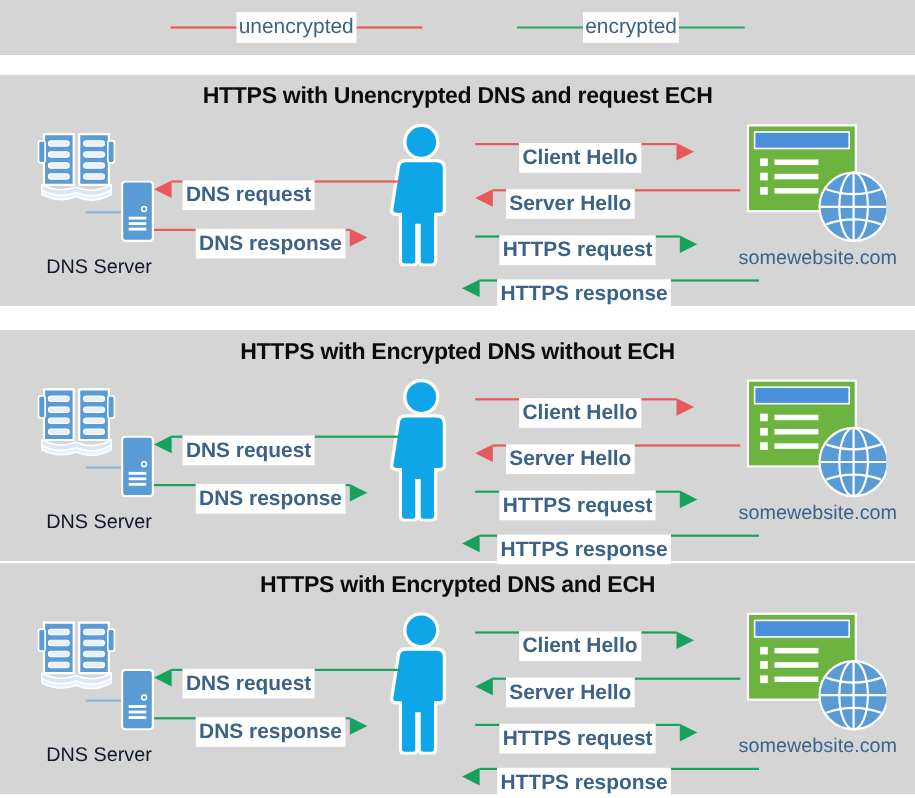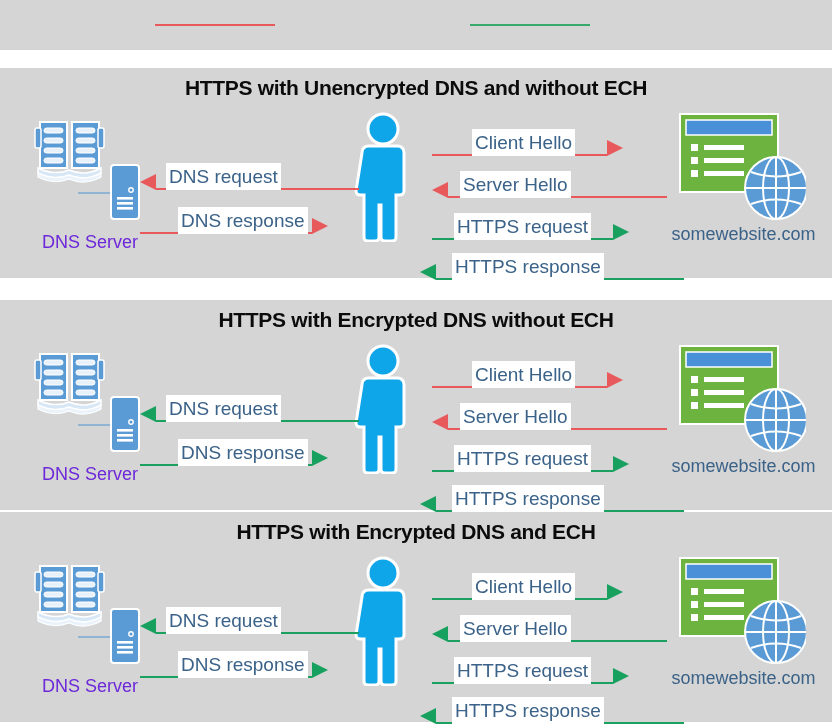--- a/index.html
+++ b/index.html
@@ -46,36 +46,36 @@
     white-space:nowrap;
   }
 
   
   .dns-group{position:absolute;left:20px;top:46px;width:135px;height:150px;}
   .book{position:absolute;left:12px;top:0px;width:75px;height:70px;}
   .tower{position:absolute;left:90px;top:50px;width:30px;height:56px;}
   .link-wire{position:absolute;left:58px;top:78px;width:34px;height:2px;background:#8fb4d4;}
   .dns-label{
     position:absolute;left:-10px;top:118px;width:160px;text-align:center;
-    font-size:18px;color:#6d28d9;white-space:nowrap;
+    font-size:18px;color:#0f172a;white-space:nowrap;
   }
 
   
   .person{position:absolute;left:350px;top:44px;width:66px;height:130px;}
 
   
   .site-group{position:absolute;left:668px;top:44px;width:150px;height:150px;text-decoration:underline;}
   .site-icon{position:absolute;left:10px;top:0;width:128px;height:112px;}
   .site-label{
     position:absolute;left:-12px;top:112px;width:175px;text-align:center;
     font-size:18px;color:#3b6288;white-space:nowrap;
   }
 
   
-  .flow{position:absolute;display:flex;align-items:flex-end;height:26px;}
+  .flow{position:absolute;display:flex;align-items:flex-start;height:26px;font-weight:bold;}
   .flow .seg{height:2px;flex:0 0 auto;}
   .flow .lbl{
     background:#ffffff;color:#3b6288;
     font-size:19px;line-height:25px;
     padding:1px 3px;white-space:nowrap;
     position:relative;z-index:3;
   }
   .arrow{width:0;height:0;flex:0 0 auto;position:relative;z-index:2;}
   .arrow.right{border-top:8px solid transparent;border-bottom:8px solid transparent;border-left:16px solid #e8595b;}
   .arrow.left{border-top:8px solid transparent;border-bottom:8px solid transparent;border-right:16px solid #e8595b;}
@@ -85,30 +85,32 @@
   .seg.g{background:#1aa05f;}
 </style>
 </head>
 <body>
 
 <div class="page">
 
   <div class="legend">
     <div class="legend-item" id="legend-0" style="left:155px;">
       <div class="legend-seg red"></div>
+      <div class="legend-text">unencrypted</div>
       <div class="legend-seg red"></div>
     </div>
     <div class="legend-item" id="legend-1" style="left:470px;">
       <div class="legend-seg green"></div>
+      <div class="legend-text">encrypted</div>
       <div class="legend-seg green"></div>
     </div>
   </div>
 
   <div class="panel" id="panel-1">
-      <div class="panel-title">HTTPS with Unencrypted DNS and without ECH</div>
+      <div class="panel-title">HTTPS with Unencrypted DNS and request ECH</div>
       <div class="dns-group">
         <div class="book"><svg viewBox="0 0 75 70" width="75" height="70" xmlns="http://www.w3.org/2000/svg">
     <g stroke="#ffffff" stroke-width="2">
       <path d="M8 8 h27 v46 h-27 z" fill="#5b9bd5"></path>
       <path d="M40 8 h27 v46 h-27 z" fill="#5b9bd5"></path>
     </g>
     <rect x="3" y="14" width="6" height="20" rx="2" fill="#5b9bd5" stroke="#ffffff" stroke-width="1.5"></rect>
     <rect x="66" y="14" width="6" height="20" rx="2" fill="#5b9bd5" stroke="#ffffff" stroke-width="1.5"></rect>
     <g fill="#e8f1fa" stroke="#ffffff" stroke-width="1">
       <rect x="12" y="14" width="19" height="5" rx="2.5"></rect>

